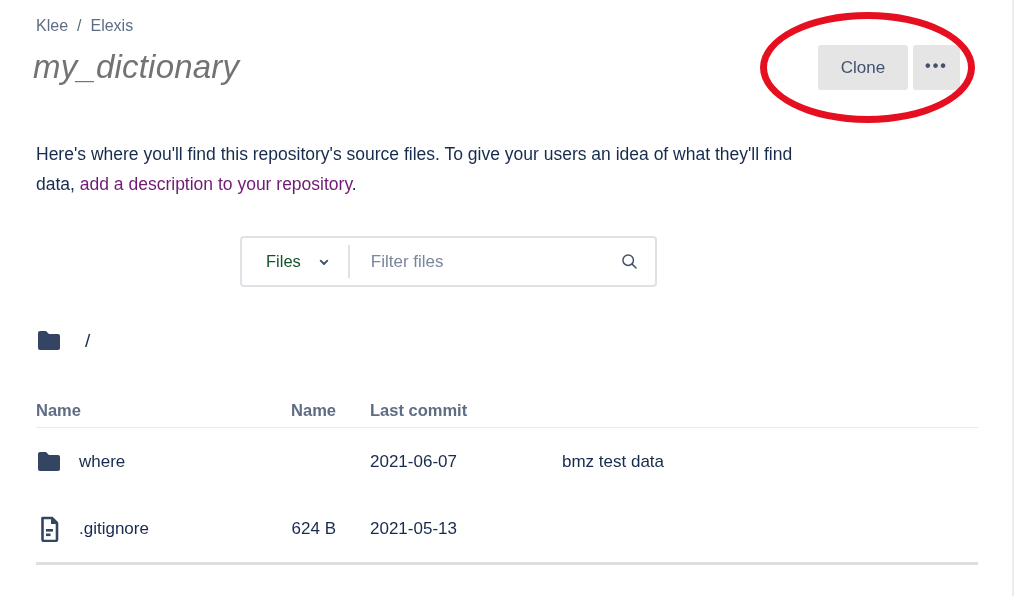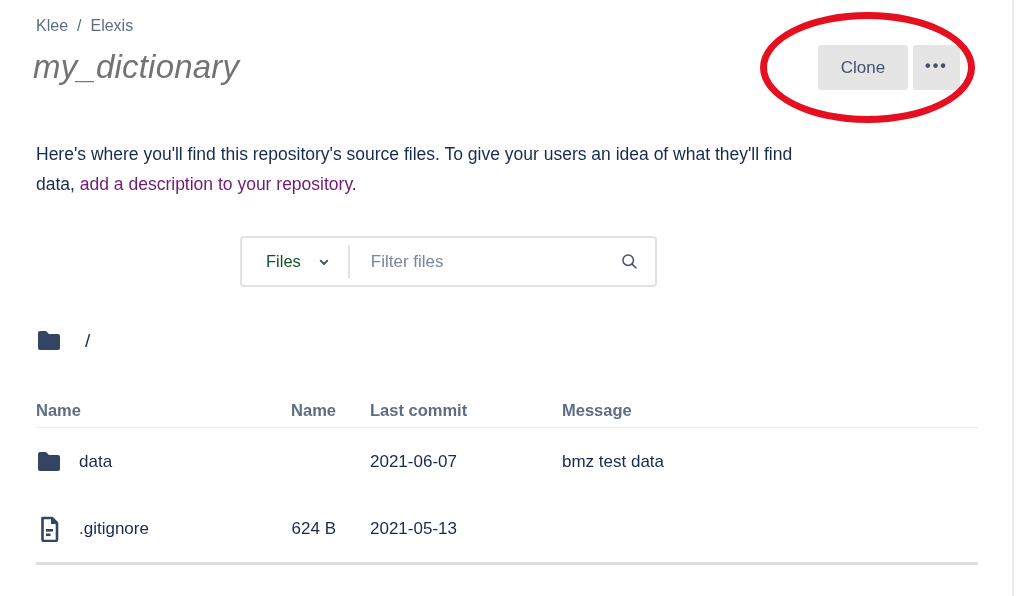--- a/index.html
+++ b/index.html
@@ -120,31 +120,30 @@
       </svg>
     </span>
     <span class="path-slash">/</span>
   </div>
 
   <div class="file-table">
     <div class="tgrid thead">
       <div>Name</div>
       <div class="col-size">Name</div>
       <div class="col-commit">Last commit</div>
-      <div class="col-message">Message</div>
     </div>
 
     <div class="tgrid trow">
       <div class="name-cell">
         <span class="icon-box">
           <svg width="26" height="22" viewBox="0 0 26 22" fill="#344563">
             <path d="M2 3 a2 2 0 0 1 2-2 h6 l3 3 h9 a2 2 0 0 1 2 2 v12 a2 2 0 0 1-2 2 H4 a2 2 0 0 1-2-2 Z"></path>
           </svg>
         </span>
-        <span class="name-link">data</span>
+        <span class="name-link">where</span>
       </div>
       <div class="col-size"></div>
       <div class="col-commit">2021-06-07</div>
       <div class="col-message">bmz test data</div>
     </div>
 
     <div class="tgrid trow">
       <div class="name-cell">
         <span class="icon-box">
           <svg width="21" height="26" viewBox="0 0 21 26" fill="none">

